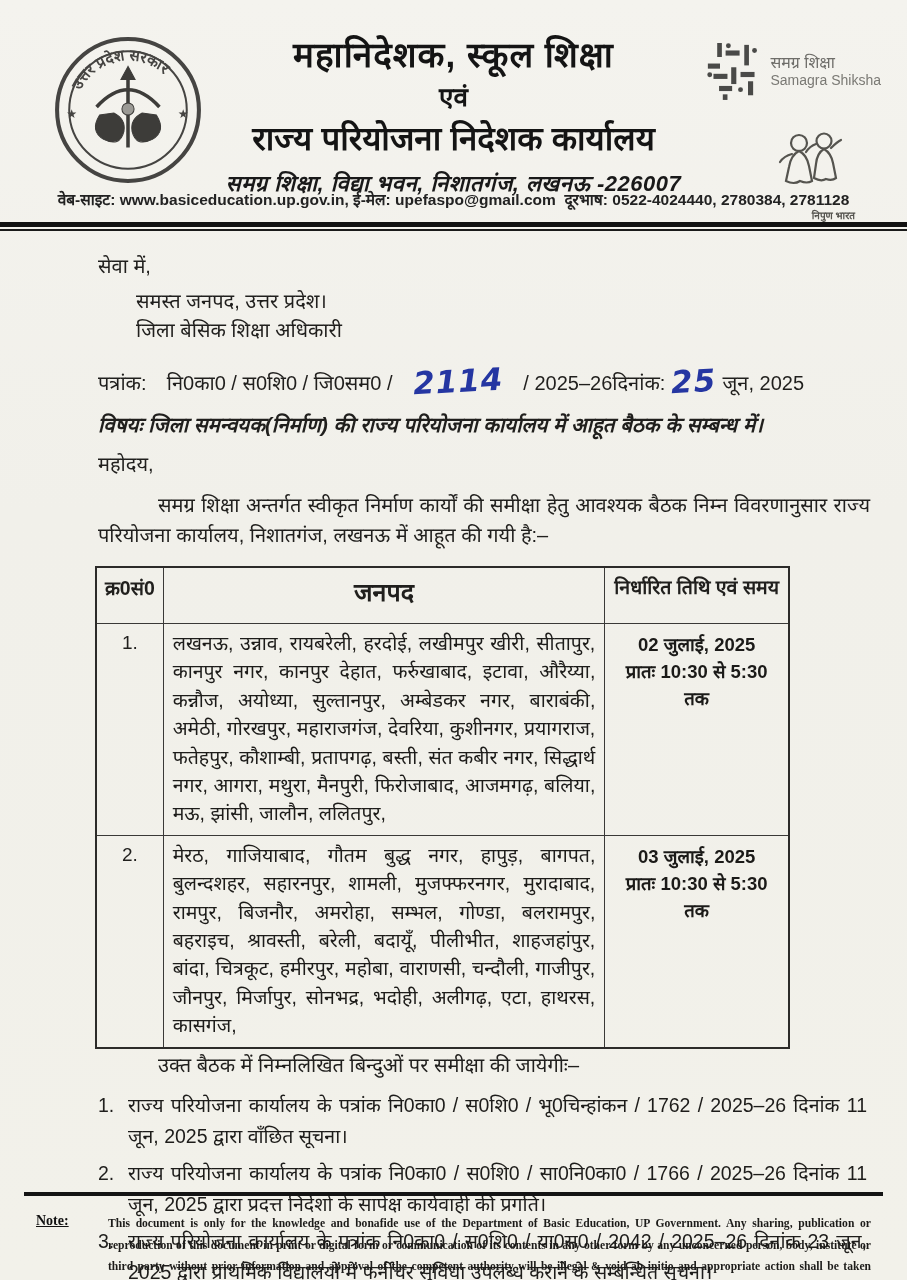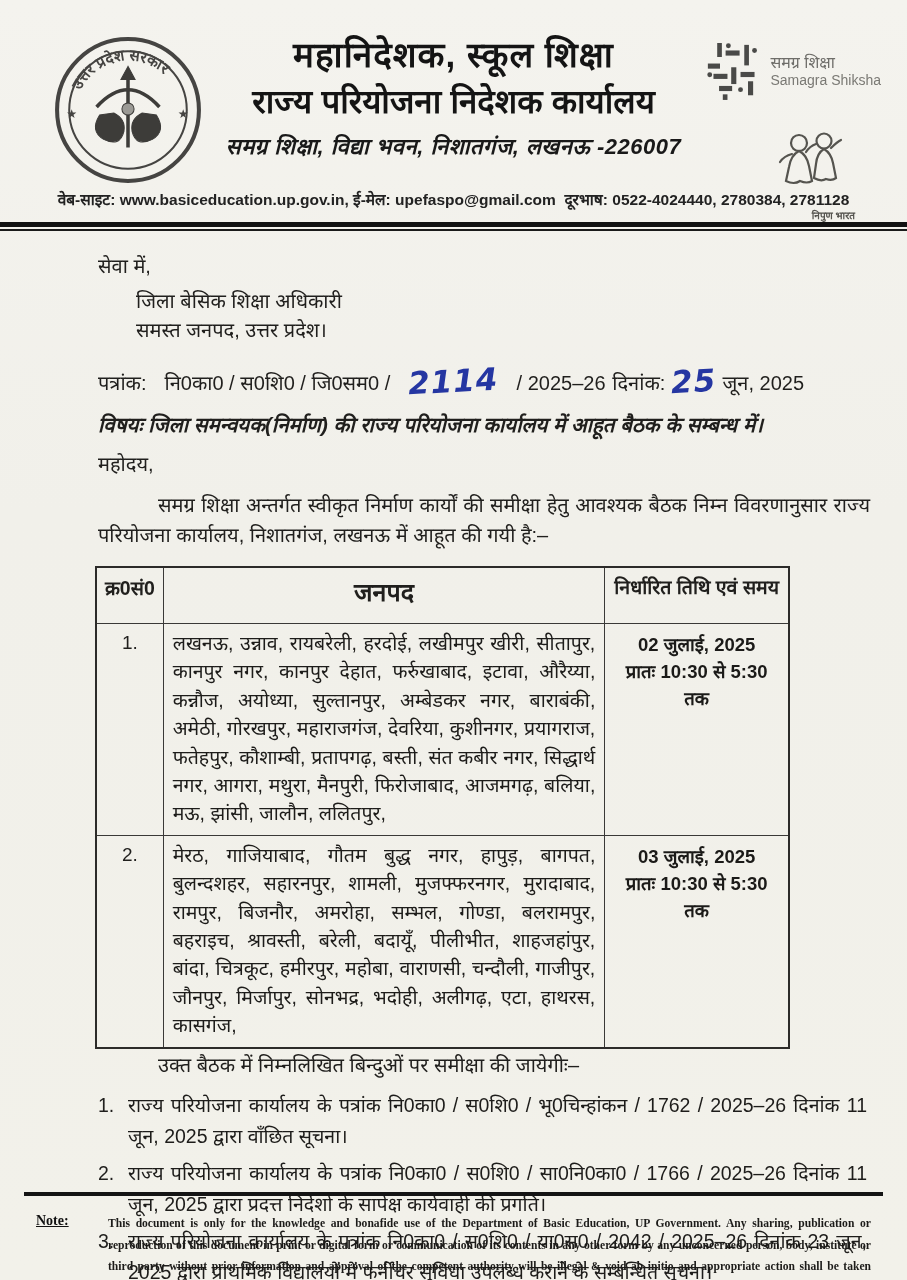--- a/index.html
+++ b/index.html
@@ -30,21 +30,21 @@
   .contact .lbl { font-weight:bold; }
   .rule2 { position:absolute; left:0; right:0; bottom:0; height:10px;
            border-top:5px solid #121212; }
   .rule2:after { content:""; display:block; margin-top:2px; border-top:2px solid #1a1a1a; }
 
   
   .main { position:relative; padding:16px 40px 0 98px; font-size:20px; }
   .seva { margin-top:4px; }
   .addressee { margin-left:38px; margin-top:8px; line-height:29px; }
   .ref-line { margin-top:24px; display:flex; align-items:baseline; width:706px; }
-  .ref-left { display:flex; align-items:baseline; gap:18px; flex:1; }
+  .ref-left { display:flex; align-items:baseline; gap:8px; flex:1;justify-content:space-between; }
   .ref-right { display:flex; align-items:baseline; gap:6px; }
   .hw { font-family:"DejaVu Sans",sans-serif; font-style:italic; font-weight:bold;
         color:#2536a2; font-size:31px; line-height:20px; position:relative; top:2px;
         transform:rotate(-3deg); display:inline-block; letter-spacing:1px; }
   .subject { margin-top:14px; font-weight:bold; font-style:italic; font-size:20.5px; }
   .greet { margin-top:12px; }
   .para { margin-top:14px; width:772px; text-align:justify; line-height:29.5px; }
   .para .indent { display:inline-block; width:60px; }
 
   
@@ -97,20 +97,21 @@
         <path d="M75 32 l-7 13 h14 z" stroke-width="1"></path>
         <path d="M44 72 Q75 38 106 72" fill="none" stroke-width="3.5"></path>
         <path d="M47 80 q-10 16 4 24 q16 8 20 -8 q2 -12 -10 -18 z"></path>
         <path d="M103 80 q10 16 -4 24 q-16 8 -20 -8 q-2 -12 10 -18 z"></path>
         <circle cx="75" cy="74" r="6" fill="#8f8e8a"></circle>
       </g>
     </svg>
 
     <div class="titles">
       <div class="t1">महानिदेशक, स्कूल शिक्षा</div>
+      <div class="t2">एवं</div>
       <div class="t3">राज्य परियोजना निदेशक कार्यालय</div>
       <div class="addr">समग्र शिक्षा, विद्या भवन, निशातगंज, लखनऊ -226007</div>
     </div>
 
     <div class="samagra">
       <svg width="56" height="62" viewBox="0 0 60 64">
         <g fill="#4a4a48">
           <rect x="12" y="2" width="5" height="15"></rect>
           <circle cx="24" cy="5" r="2.6"></circle>
           <rect x="21" y="10" width="15" height="5.5"></rect>
@@ -157,22 +158,22 @@
       <span>0522-4024440, 2780384, 2781128</span>
     </div>
 
     <div class="rule2"></div>
   </div>
 
   <div class="main">
 
     <div class="seva">सेवा में,</div>
     <div class="addressee">
+      <div>समस्त जनपद, उत्तर प्रदेश।</div>
       <div>जिला बेसिक शिक्षा अधिकारी</div>
-      <div>समस्त जनपद, उत्तर प्रदेश।</div>
     </div>
 
     <div class="ref-line">
       <div class="ref-left">
         <span>पत्रांक:</span>
         <span>नि0का0 / स0शि0 / जि0सम0 /</span>
         <span class="hw">2114</span>
         <span>/ 2025–26</span>
       </div>
       <div class="ref-right">

